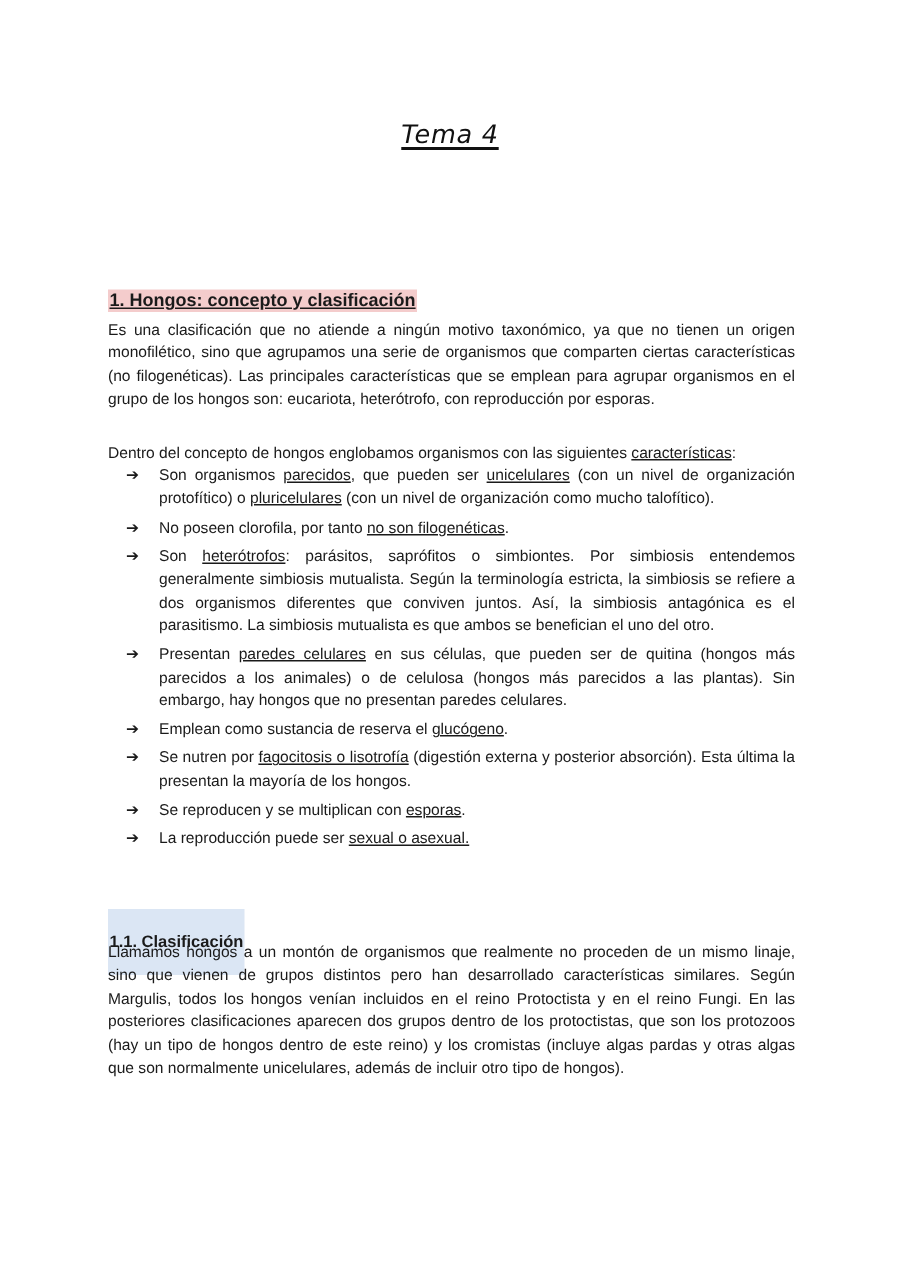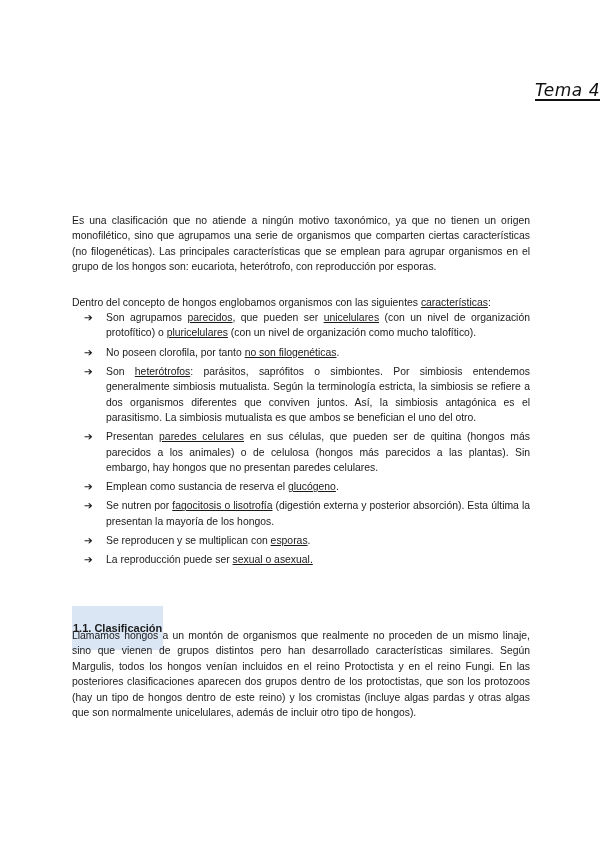--- a/index.html
+++ b/index.html
@@ -1,18 +1,18 @@
 <!DOCTYPE html>
 <html><head>
 <meta charset="utf-8">
 <style>
   html, body { margin: 0; padding: 0; background: #ffffff; }
   body { width: 600px; height: 848px; position: relative; overflow: hidden; color: #1a1a1a; font-family: "Liberation Sans", sans-serif; }
   .page { position: absolute; left: 0; top: 0; width: 600px; height: 848px; }
-  .title-block { position: absolute; left: 0; width: 600px; text-align: right; font-family: "DejaVu Sans", sans-serif; font-style: italic; color: #111; }
+  .title-block { position: absolute; left: 0; width: 600px; text-align: center; font-family: "DejaVu Sans", sans-serif; font-style: italic; color: #111; }
   .title-block span { text-decoration: underline; text-decoration-thickness: 2px; text-underline-offset: 3px; }
   #t1 { top: 80px; font-size: 17px; letter-spacing: 0.5px; }
   #t2 { top: 120px; font-size: 20px; letter-spacing: 0.3px; }
   .h1 { position: absolute; left: 72px; top: 193px; font-size: 12px; font-weight: bold; background: #f4cccc; padding: 0 1px; text-decoration: underline; line-height: 15px; }
   .h2 { position: absolute; left: 72px; top: 606px; font-size: 11px; font-weight: bold; background: #dbe6f4; padding: 15px 1px; line-height: 14px; }
   .para { position: absolute; left: 72px; width: 458px; font-size: 10.4px; line-height: 15.4px; text-align: justify; }
   #p1 { top: 213px; }
   #p2 { top: 295px; }
   ul.bullets { position: absolute; left: 84px; top: 310px; width: 446px; list-style: none; margin: 0; padding: 0; font-size: 10.4px; line-height: 15.4px; }
   ul.bullets li { position: relative; padding-left: 22px; margin-bottom: 3.8px; text-align: justify; }
@@ -20,27 +20,28 @@
   .u { text-decoration: underline; }
   #p3 { top: 628px; }
   #p4 { top: 733px; }
 </style>
 </head>
 <body>
 
 <div class="page">
   <div class="title-block" id="t1"><span>Tema 4</span></div>
 
+  <div class="h1">1. Hongos: concepto y clasificación</div>
 
   <div class="para" id="p1">Es una clasificación que no atiende a ningún motivo taxonómico, ya que no tienen un origen monofilético, sino que agrupamos una serie de organismos que comparten ciertas características (no filogenéticas). Las principales características que se emplean para agrupar organismos en el grupo de los hongos son: eucariota, heterótrofo, con reproducción por esporas.</div>
 
   <div class="para" id="p2"><span>Dentro del concepto de hongos englobamos organismos con las siguientes </span><span class="u">características</span><span>:</span></div>
 
   <ul class="bullets">
-    <li><span class="arrow">➔</span><span>Son agrupamos </span><span class="u">parecidos</span><span>, que pueden ser </span><span class="u">unicelulares</span><span> (con un nivel de organización protofítico) o </span><span class="u">pluricelulares</span><span> (con un nivel de organización como mucho talofítico).</span></li>
+    <li><span class="arrow">➔</span><span>Son organismos </span><span class="u">parecidos</span><span>, que pueden ser </span><span class="u">unicelulares</span><span> (con un nivel de organización protofítico) o </span><span class="u">pluricelulares</span><span> (con un nivel de organización como mucho talofítico).</span></li>
     <li><span class="arrow">➔</span><span>No poseen clorofila, por tanto </span><span class="u">no son filogenéticas</span><span>.</span></li>
     <li><span class="arrow">➔</span><span>Son </span><span class="u">heterótrofos</span><span>: parásitos, saprófitos o simbiontes. Por simbiosis entendemos generalmente simbiosis mutualista. Según la terminología estricta, la simbiosis se refiere a dos organismos diferentes que conviven juntos. Así, la simbiosis antagónica es el parasitismo. La simbiosis mutualista es que ambos se benefician el uno del otro.</span></li>
     <li><span class="arrow">➔</span><span>Presentan </span><span class="u">paredes celulares</span><span> en sus células, que pueden ser de quitina (hongos más parecidos a los animales) o de celulosa (hongos más parecidos a las plantas). Sin embargo, hay hongos que no presentan paredes celulares.</span></li>
     <li><span class="arrow">➔</span><span>Emplean como sustancia de reserva el </span><span class="u">glucógeno</span><span>.</span></li>
     <li><span class="arrow">➔</span><span>Se nutren por </span><span class="u">fagocitosis o lisotrofía</span><span> (digestión externa y posterior absorción). Esta última la presentan la mayoría de los hongos.</span></li>
     <li><span class="arrow">➔</span><span>Se reproducen y se multiplican con </span><span class="u">esporas</span><span>.</span></li>
     <li><span class="arrow">➔</span><span>La reproducción puede ser </span><span class="u">sexual o asexual.</span><span></span></li>
   </ul>
 
   <div class="h2">1.1. Clasificación</div>

